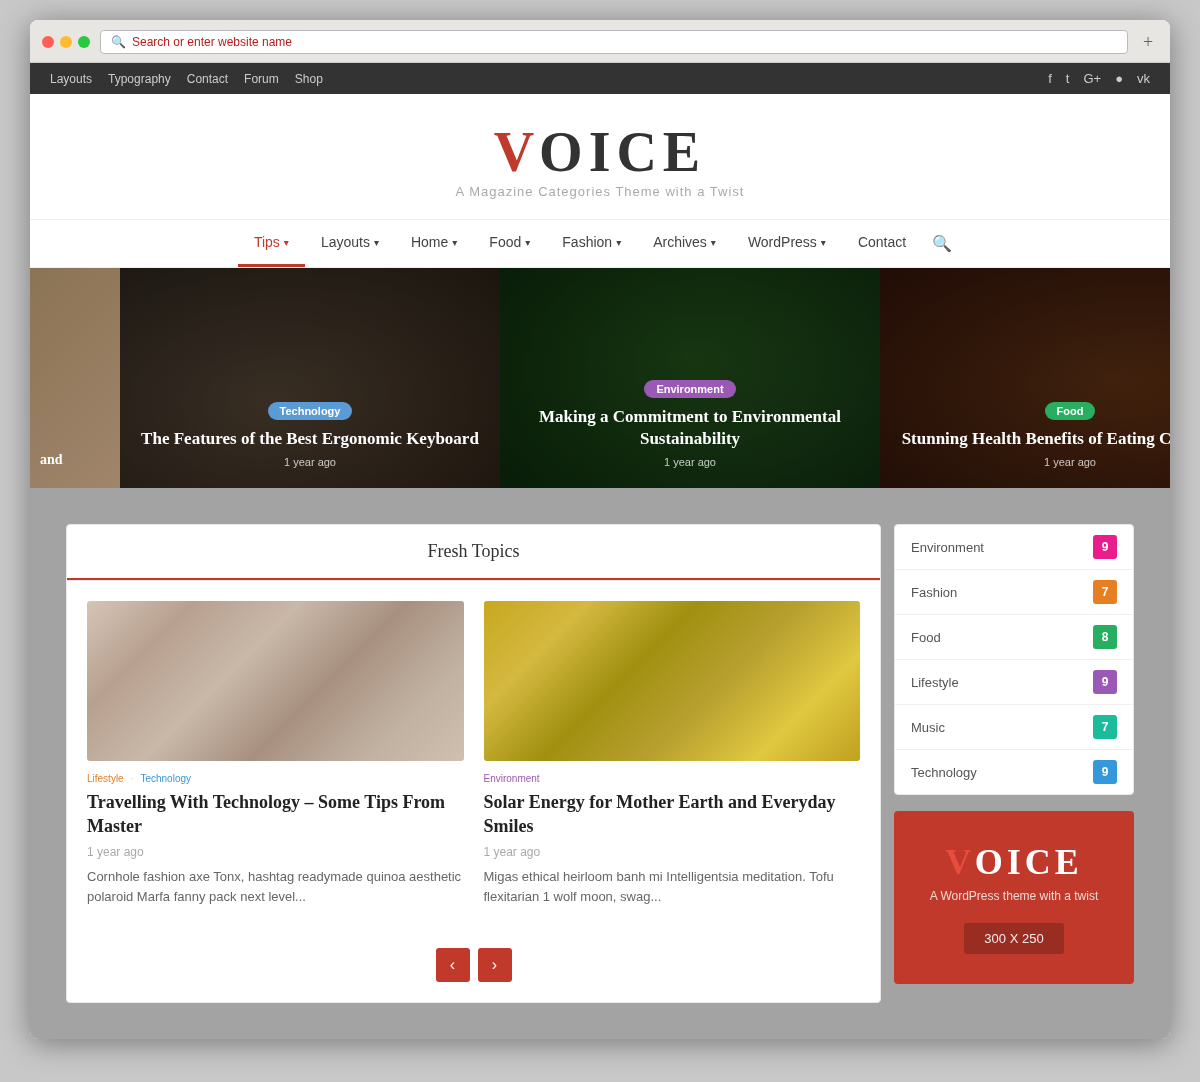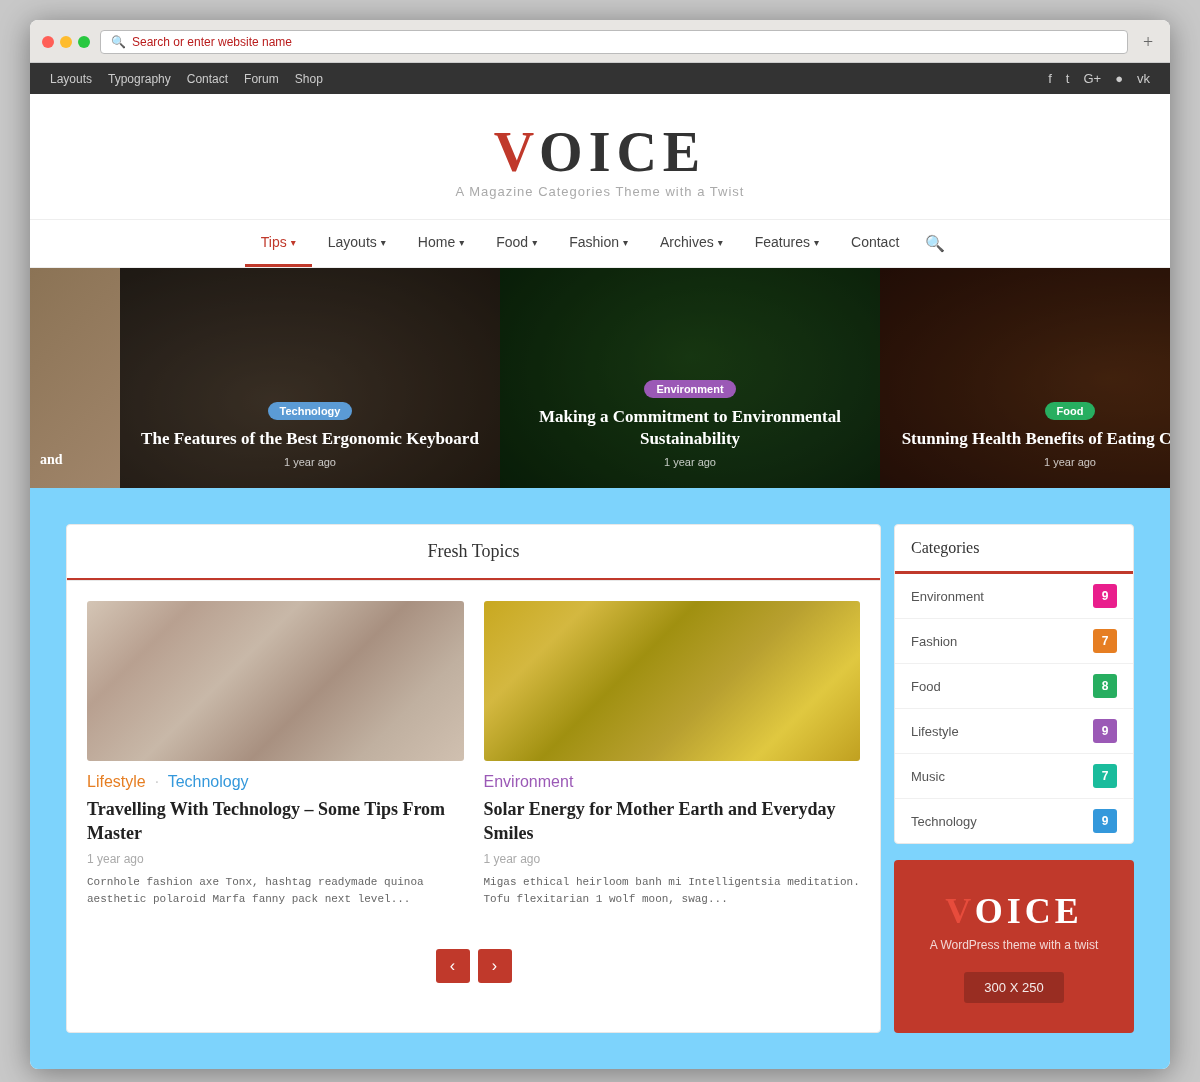--- a/index.html
+++ b/index.html
@@ -199,21 +199,21 @@
       font-size: 14px;
       font-family: Georgia, serif;
       font-weight: bold;
     }
 
     
     .main-content {
       display: flex;
       gap: 13px;
       padding: 36px;
-      background: #7dd3fc;
+      background: #a3a3a3;
     }
 
     
     .fresh-topics {
       flex: 1;
       background: #fff;
       border-radius: 4px;
       overflow: hidden;
       border: 1px solid #e8e8e8;
     }
@@ -252,21 +252,21 @@
       overflow: hidden;
       margin-bottom: 12px;
     }
     .article-img-placeholder {
       width: 100%;
       height: 100%;
     }
     .img-tech { background: linear-gradient(135deg, #c8b8a8 0%, #d4c5b5 30%, #b8a898 60%, #c0b0a0 100%); }
 
     .article-cats {
-      font-size: 16px;
+      font-size: 10px;
       font-family: Arial, sans-serif;
       margin-bottom: 6px;
     }
     .cat-lifestyle { color: #e67e22; }
     .cat-technology { color: #3498db; }
     .cat-environment { color: #9b59b6; }
     .cat-separator { color: #ccc; margin: 0 4px; }
 
     .article-title {
       font-size: 18px;
@@ -276,24 +276,24 @@
       font-family: Georgia, serif;
       margin-bottom: 6px;
     }
     .article-date {
       font-size: 12px;
       color: #aaa;
       font-family: Arial, sans-serif;
       margin-bottom: 8px;
     }
     .article-excerpt {
-      font-size: 11px;
+      font-size: 13px;
       color: #666;
       line-height: 1.6;
-      font-family: Liberation Mono, monospace;
+      font-family: Liberation Sans, sans-serif;
     }
 
     
     .pagination {
       display: flex;
       justify-content: center;
       gap: 8px;
       padding: 20px;
     }
     .page-btn {
@@ -474,21 +474,21 @@
     </div>
     <div class="nav-item">
       <span>Fashion</span>
       <span class="nav-chevron">▾</span>
     </div>
     <div class="nav-item">
       <span>Archives</span>
       <span class="nav-chevron">▾</span>
     </div>
     <div class="nav-item">
-      <span>Features</span>
+      <span>WordPress</span>
       <span class="nav-chevron">▾</span>
     </div>
     <div class="nav-item">
       <span>Contact</span>
     </div>
     <div class="nav-search">🔍</div>
   </nav>
 
   <div class="hero-carousel">
 
@@ -568,21 +568,20 @@
 
       <div class="pagination">
         <button class="page-btn">‹</button>
         <button class="page-btn">›</button>
       </div>
     </div>
 
     <div class="sidebar">
 
       <div class="sidebar-widget">
-        <div class="widget-header">Categories</div>
         <div class="category-list">
           <div class="category-item">
             <span>Environment</span>
             <span class="category-count count-pink">9</span>
           </div>
           <div class="category-item">
             <span>Fashion</span>
             <span class="category-count count-orange">7</span>
           </div>
           <div class="category-item">

